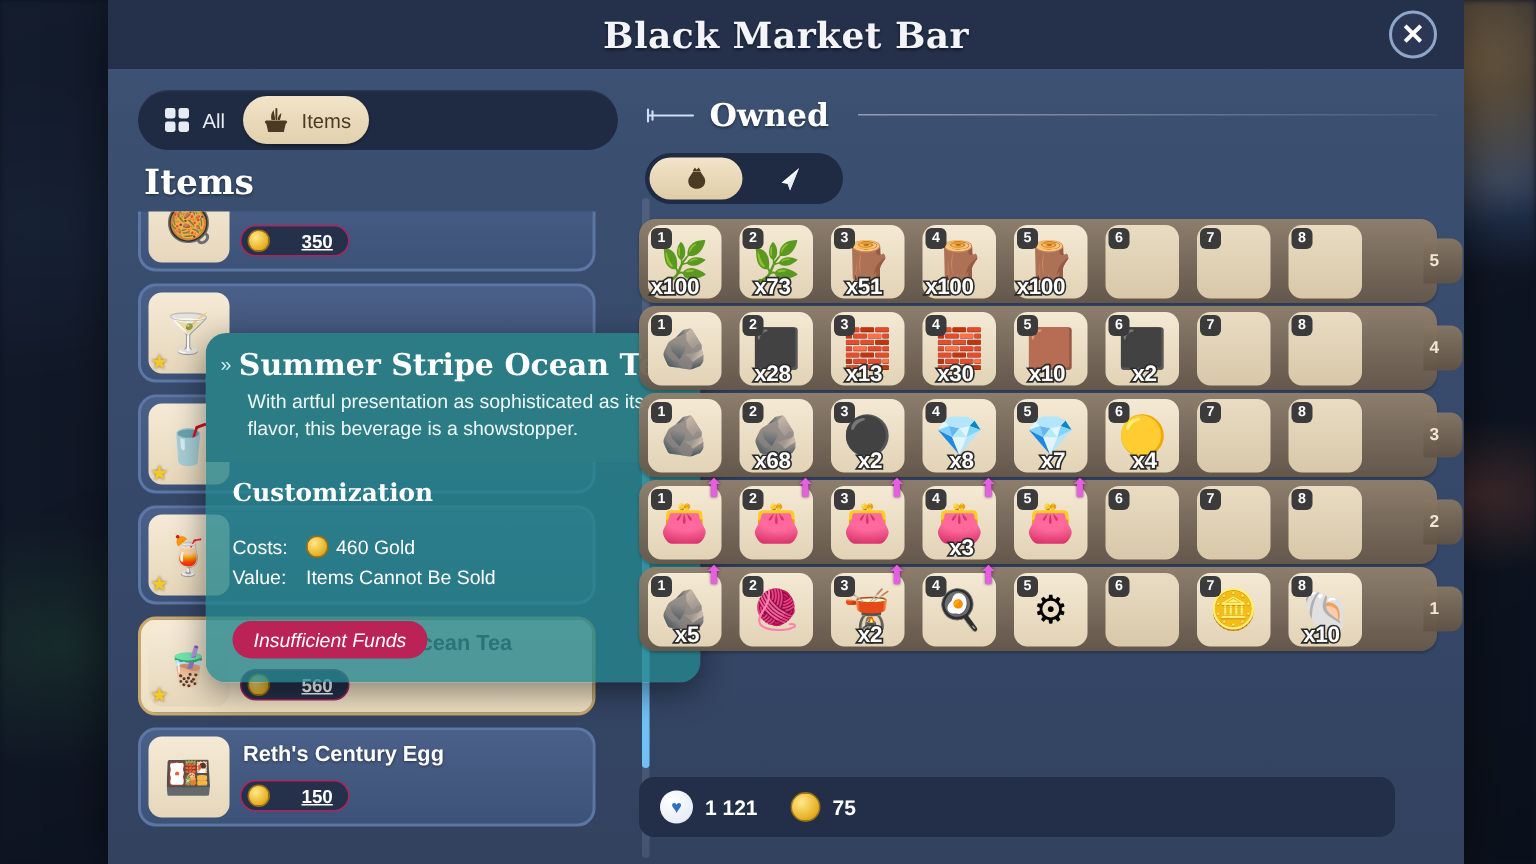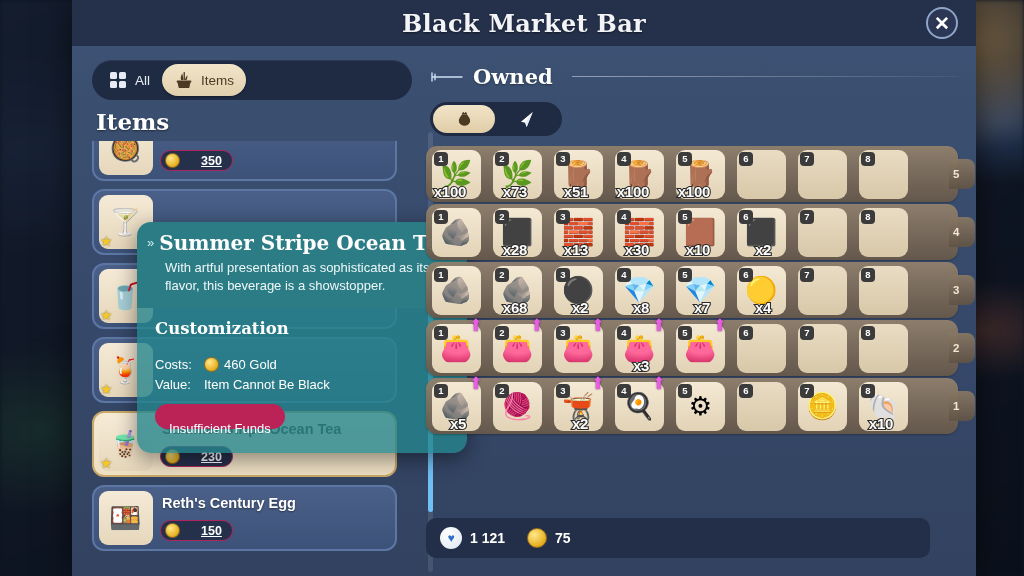--- a/index.html
+++ b/index.html
@@ -187,24 +187,24 @@
     padding: 11px 14px 16px 18px;
   }
   #tt-custom-head {
     font-family: "DejaVu Serif", serif;
     font-weight: 700; font-size: 16.5px; color: #ffffff;
     margin-bottom: 17px;
   }
   .tt-line { font-size: 13px; color: #ffffff; line-height: 1.5; display: flex; align-items: center; gap: 5px; }
   .tt-line .lbl { min-width: 44px; }
   #tt-insufficient {
-    display: inline-block; margin-top: 10px;
-    height: 25px; line-height: 25px; padding: 12px 14px;
+    display: inline-block; margin-top: 20px;
+    height: 25px; line-height: 25px; padding: 0 14px;
     border-radius: 13px; background: #bb2256;
-    font-size: 13px; color: #ffffff; font-weight: 400;
+    font-size: 13px; color: #ffffff; font-weight: 400; font-style: italic;
   }
 
   
   #right-panel { position: absolute; left: 350px; top: 8px; right: 18px; bottom: 10px; }
   #owned-head { display: flex; align-items: center; gap: 9px; margin: 10px 0 0 8px; text-align: center; }
   #owned-dash { display: block; }
   #owned-title {
     font-family: "DejaVu Serif", serif;
     font-weight: 700; font-size: 21px; color: #ffffff;
     text-shadow: 0 1px 2px rgba(0,0,0,.4);
@@ -360,21 +360,21 @@
               <div class="item-name"></div>
             </div>
             <div class="item-row selected">
               <div class="item-thumb">
                 <span class="slot-glyph">🧋</span>
                 <span class="star-badge">★</span>
               </div>
               <div class="item-name">Summer Stripe Ocean Tea</div>
               <div class="price-pill">
                 <span class="coin"></span>
-                <span>230</span>
+                <span>560</span>
               </div>
             </div>
             <div class="item-row">
               <div class="item-thumb">
                 <span class="slot-glyph">🍱</span>
               </div>
               <div class="item-name">Reth's Century Egg</div>
               <div class="price-pill">
                 <span class="coin"></span>
                 <span>150</span>
@@ -397,21 +397,21 @@
         </div>
         <div id="tt-bottom">
           <div id="tt-custom-head">Customization</div>
           <div class="tt-line">
             <span class="lbl">Costs:</span>
             <span class="coin"></span>
             <span>460 Gold</span>
           </div>
           <div class="tt-line">
             <span class="lbl">Value:</span>
-            <span>Item Cannot Be Black</span>
+            <span>Items Cannot Be Sold</span>
           </div>
           <div id="tt-insufficient">Insufficient Funds</div>
         </div>
       </div>
 
     </div>
 
     <div id="right-panel">
 
       <div id="owned-head">

